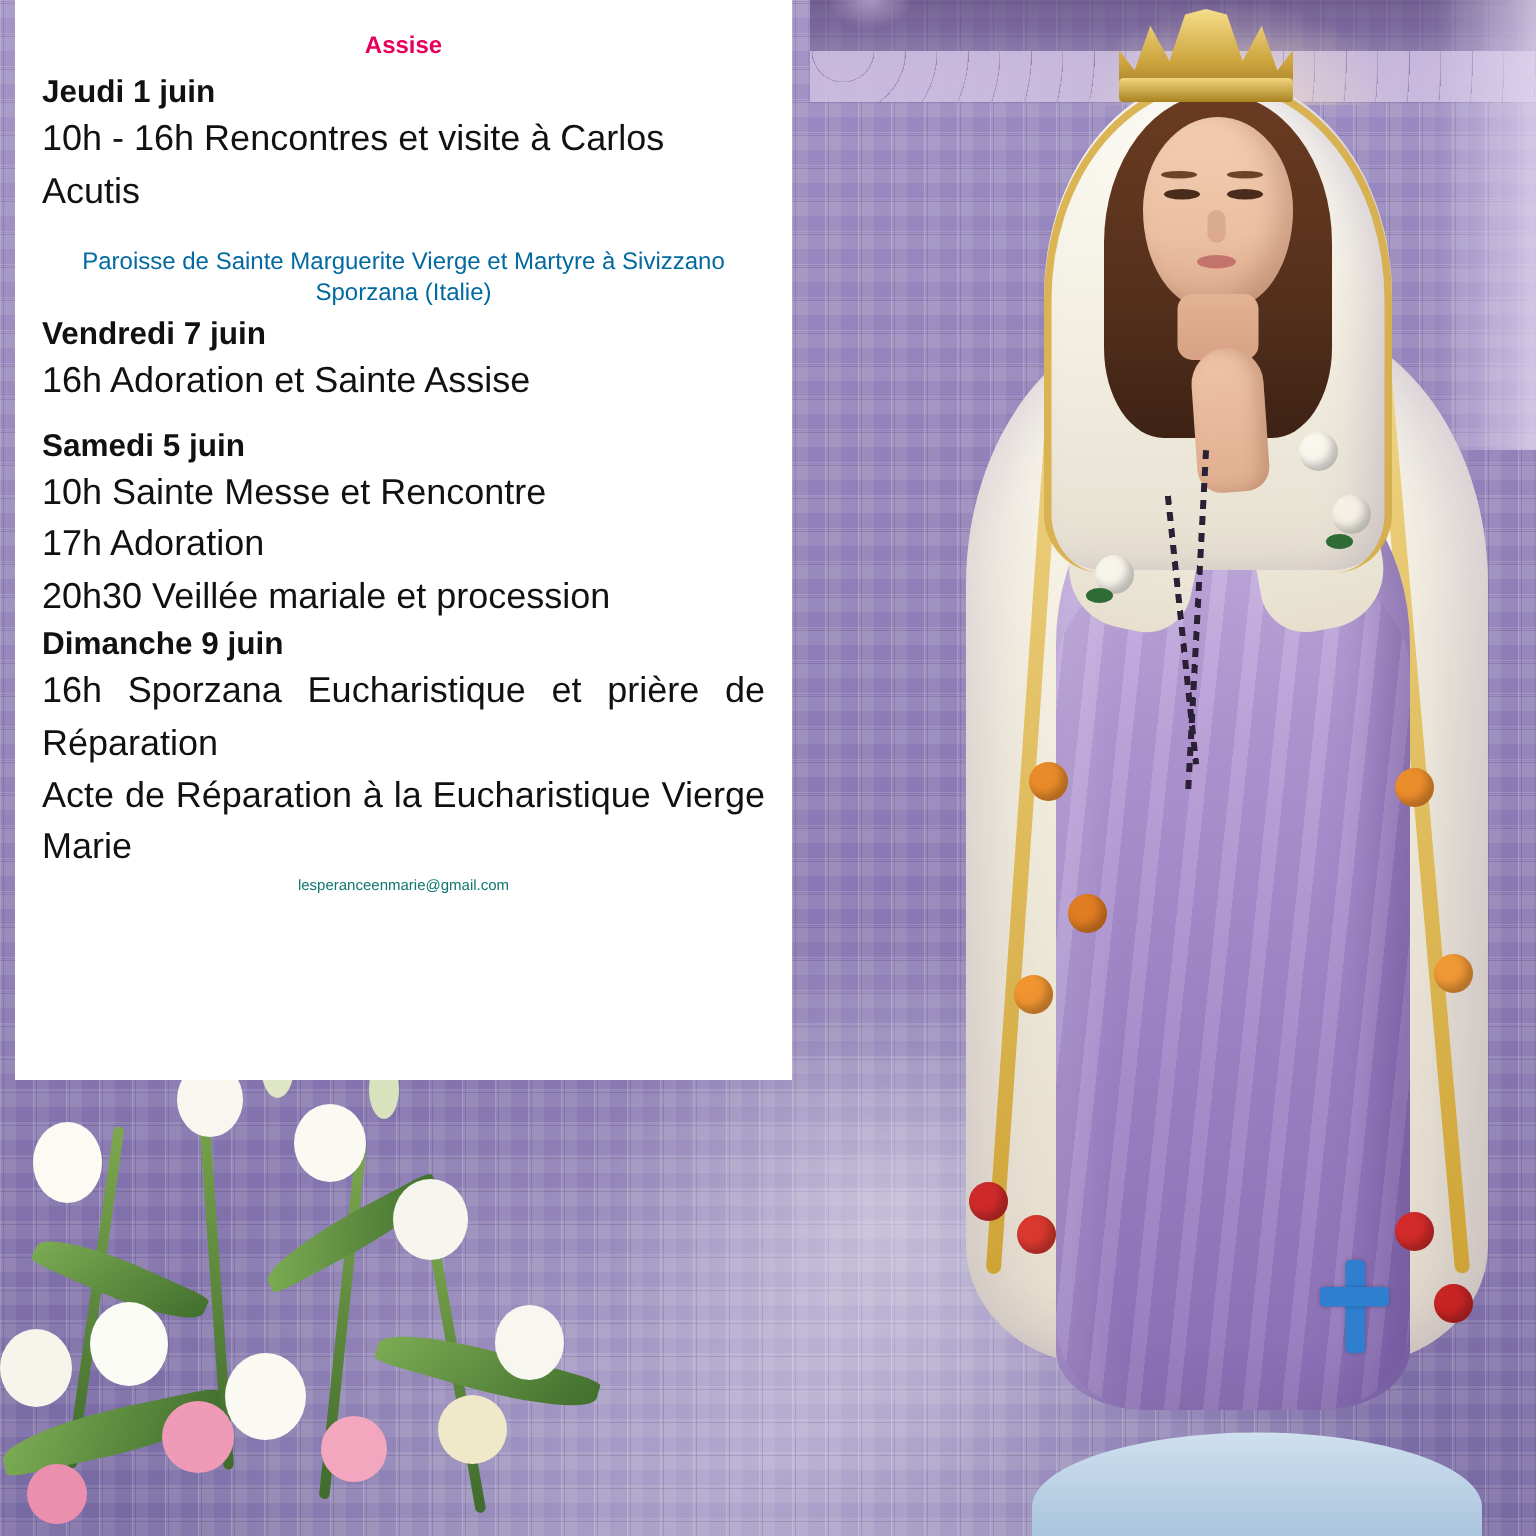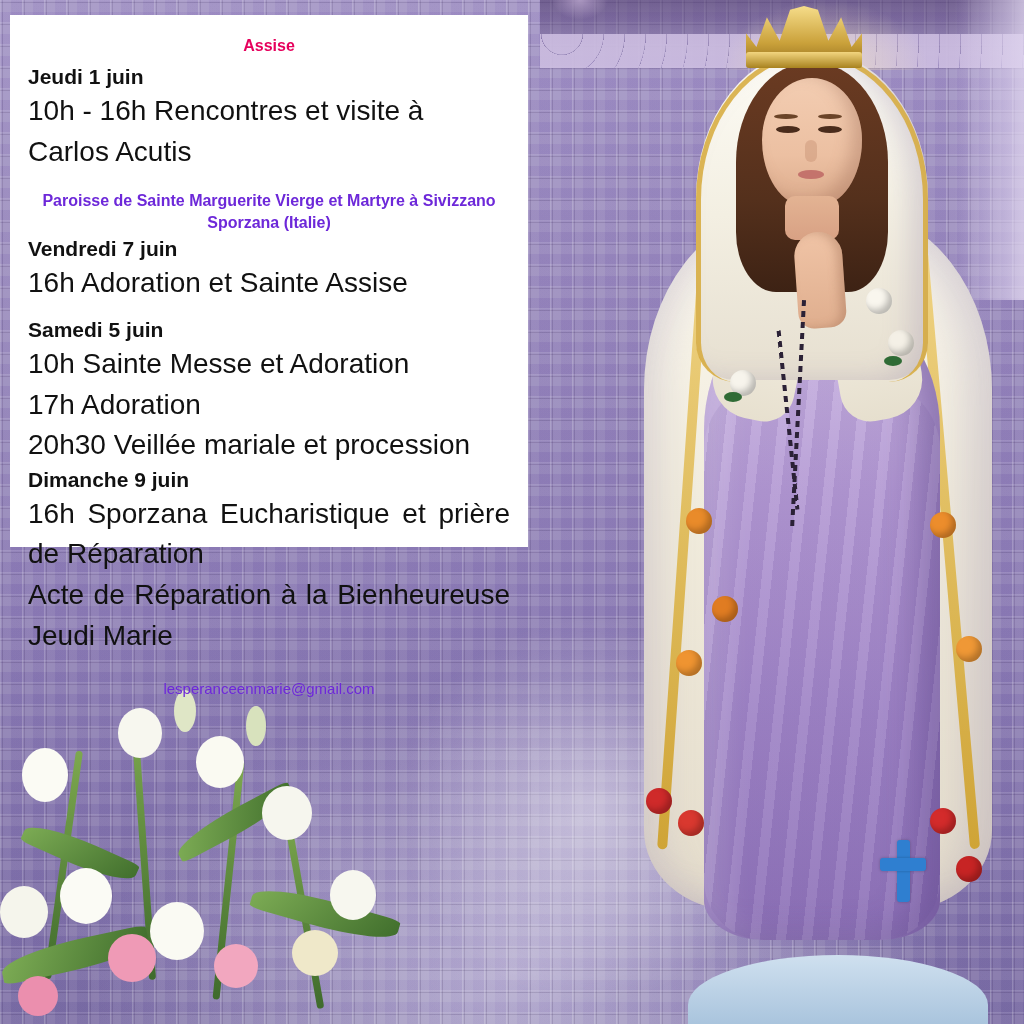--- a/index.html
+++ b/index.html
@@ -227,60 +227,60 @@
     position: absolute; border-radius: 50%;
   }
   .leaf2 {
     position: absolute; background: linear-gradient(120deg, #7fae56, #3e6c2b);
     border-radius: 60% 10% 60% 10%;
   }
 
   
   .card {
     position: absolute;
-    left: 10px; top: 15px;
-    width: 518px; height: 532px;
+    left: 10px; top: 0;
+    width: 518px; height: 720px;
     background: #ffffff;
     padding: 0;
     box-sizing: border-box;
   }
   .card-inner { padding: 14px 18px 0 18px; }
   .center { text-align: center; }
   .title-pink {
     color: #e6005c;
     font-weight: bold;
     font-size: 16px;
     margin: 8px 0 10px 0;
   }
   .parish {
-    color: #6d28d9;
-    font-weight: bold;
+    color: #0369a1;
+    font-weight: normal;
     font-size: 16px;
     line-height: 1.35;
     margin: 18px 0 4px 0;
   }
   .day {
     font-weight: bold;
     font-size: 21px;
     color: #111;
     margin: 2px 0 2px 0;
   }
   .line {
-    font-size: 28px;
+    font-size: 24px;
     color: #111;
     line-height: 1.45;
     margin: 0;
   }
   .line.justify { text-align: justify; text-align-last: left; }
   .spacer-sm { height: 12px; }
   .email {
-    color: #6d28d9;
-    font-size: 15px;
+    color: #0f766e;
+    font-size: 10px;
     text-align: center;
-    margin-top: 24px;
+    margin-top: 2px;
   }
 </style>
 </head>
 <body>
 
 <div class="stage">
 
   <div class="photo">
     <div class="mosaic"></div>
     <div class="mosaic2"></div>
@@ -368,25 +368,25 @@
       <div class="line">10h - 16h Rencontres et visite à Carlos Acutis</div>
 
       <div class="parish center">Paroisse de Sainte Marguerite Vierge et Martyre à Sivizzano Sporzana (Italie)</div>
 
       <div class="day">Vendredi 7 juin</div>
       <div class="line">16h Adoration et Sainte Assise</div>
 
       <div class="spacer-sm"></div>
 
       <div class="day">Samedi 5 juin</div>
-      <div class="line">10h  Sainte Messe et Adoration</div>
+      <div class="line">10h  Sainte Messe et Rencontre</div>
       <div class="line">17h Adoration</div>
       <div class="line">20h30 Veillée mariale et procession</div>
 
       <div class="day">Dimanche 9 juin</div>
       <div class="line justify">16h Sporzana Eucharistique et prière de Réparation</div>
-      <div class="line justify">Acte de Réparation à la Bienheureuse Jeudi Marie</div>
+      <div class="line justify">Acte de Réparation à la Eucharistique Vierge Marie</div>
 
       <div class="email">lesperanceenmarie@gmail.com</div>
     </div>
   </div>
 
 </div>
 
 </body></html>

